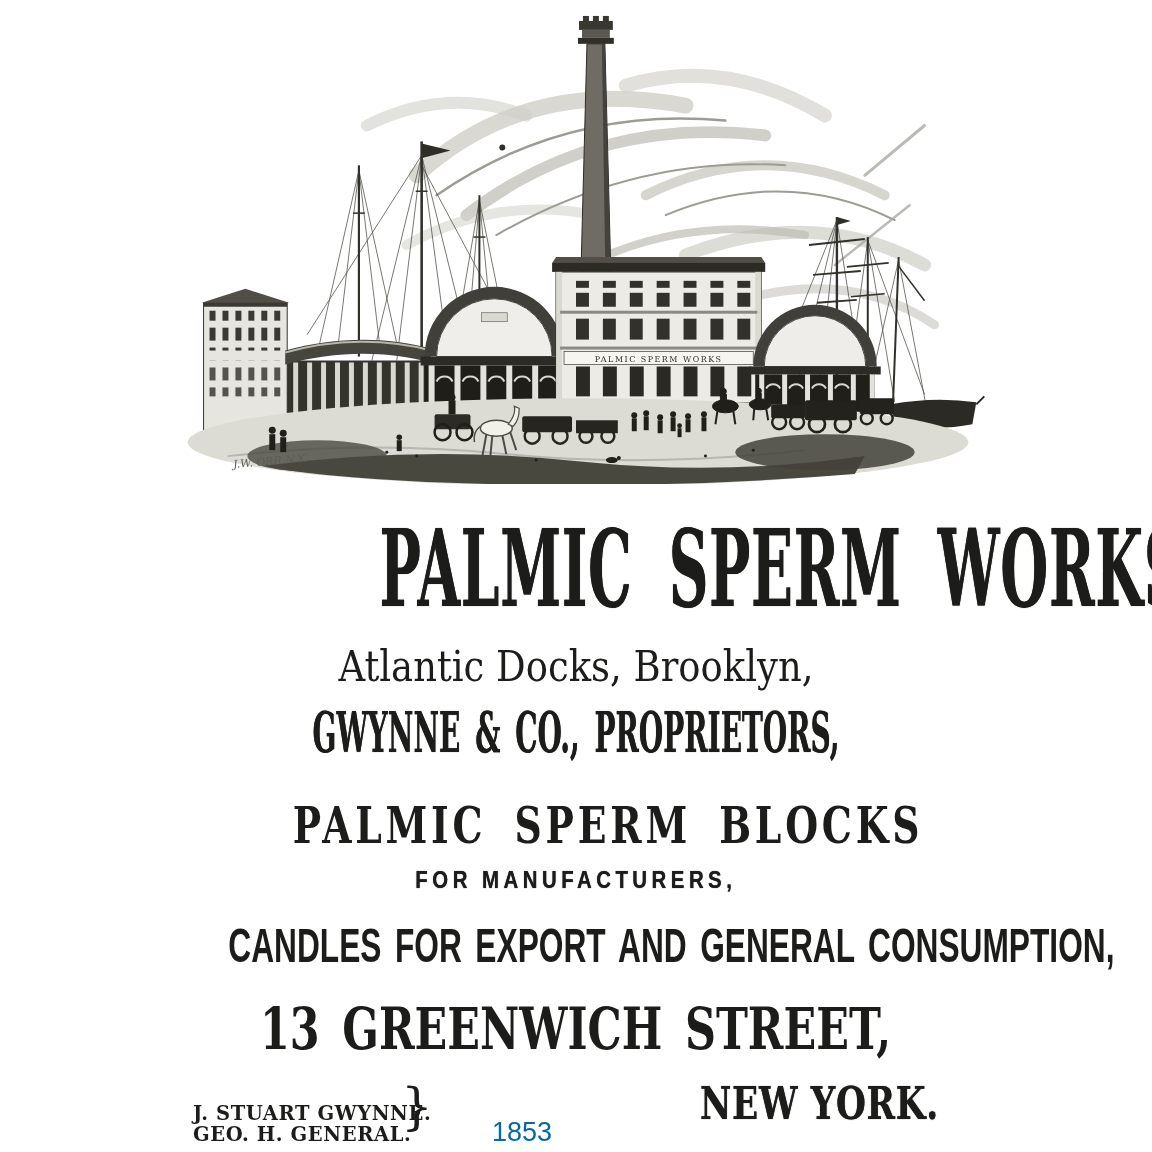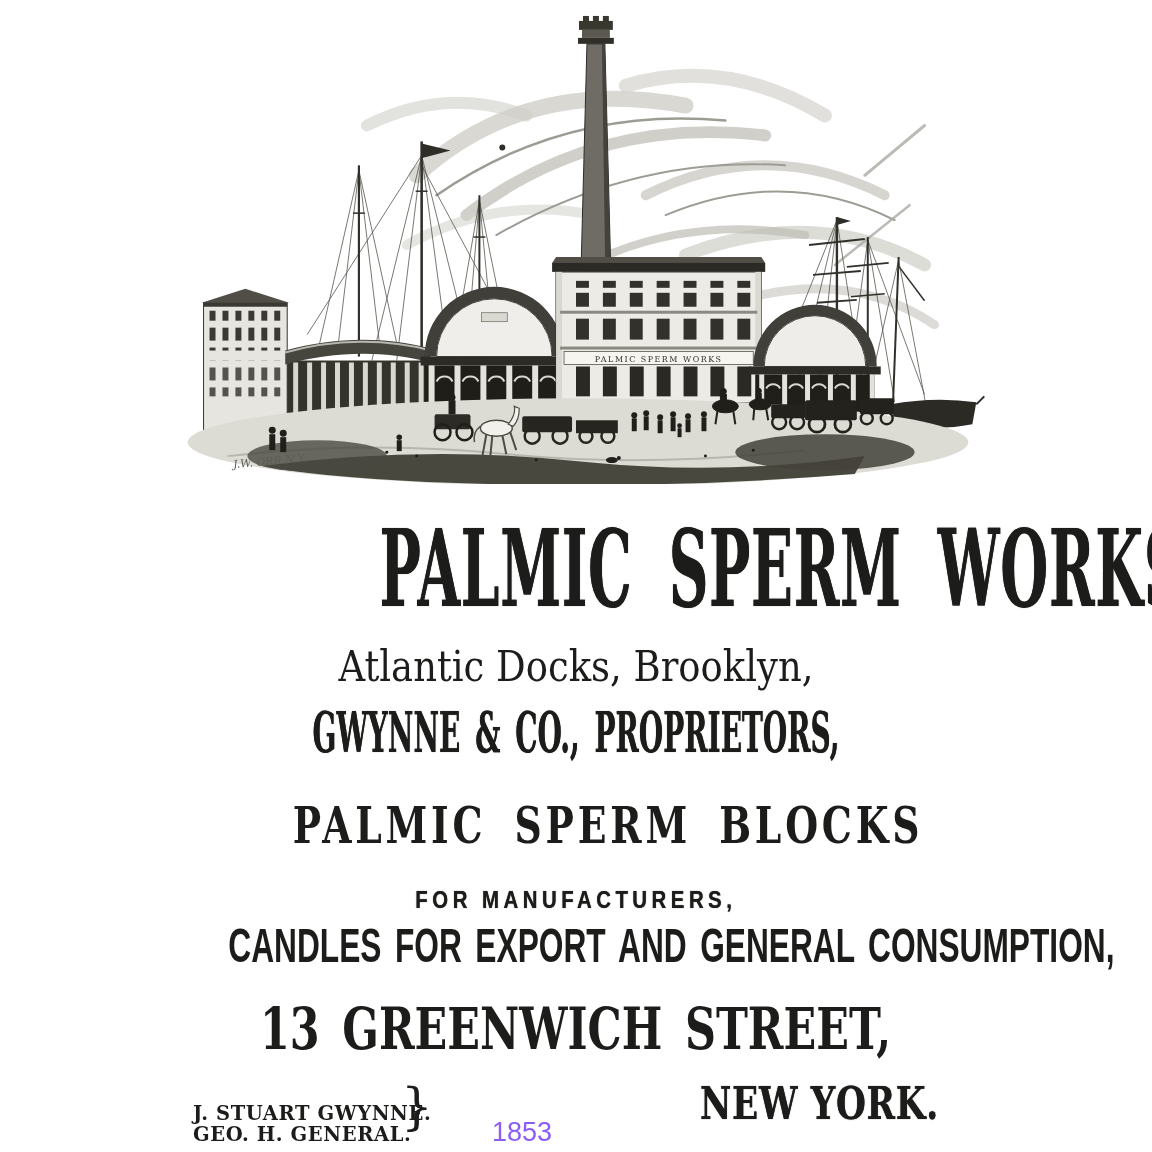--- a/index.html
+++ b/index.html
@@ -9,33 +9,33 @@
   .sq{display:inline-block;transform-origin:50% 50%;}
   
   .t-title{top:516px;font-size:106px;font-weight:700;letter-spacing:.01em;word-spacing:.30em;}
   .t-title .sq{transform:scaleX(.52);text-shadow:0 0 1px #1c1c1a;}
   .t-location{top:646px;font-size:42px;font-weight:400;}
   .t-location .sq{transform:scaleX(.88);}
   .t-proprietors{top:704px;font-size:56px;font-weight:700;word-spacing:.18em;}
   .t-proprietors .sq{transform:scaleX(.50);text-shadow:0 0 1px #1c1c1a;}
   .t-blocks{top:800px;font-size:51px;font-weight:700;letter-spacing:.10em;word-spacing:.30em;padding-left:32px;}
   .t-blocks .sq{transform:scaleX(.74);}
-  .t-manuf{top:888px;font-size:24px;font-weight:700;font-family:"Liberation Sans",sans-serif;letter-spacing:.22em;}
+  .t-manuf{top:868px;font-size:24px;font-weight:700;font-family:"Liberation Sans",sans-serif;letter-spacing:.22em;}
   .t-manuf .sq{transform:scaleX(.85);text-shadow:0 0 1px #1c1c1a;}
   .t-candles{top:922px;font-size:48px;font-weight:700;font-family:"Liberation Sans",sans-serif;word-spacing:.15em;}
   .t-candles .sq{transform:scaleX(.66);}
   .t-street{top:1000px;font-size:58px;font-weight:700;word-spacing:.18em;}
   .t-street .sq{transform:scaleX(.74);}
   .names{position:absolute;left:193px;top:1087px;font-size:19.5px;font-weight:700;
          letter-spacing:.03em;line-height:21px;white-space:nowrap;margin-top:16px;}
   .brace{position:absolute;left:401px;top:1082px;font-size:50px;font-weight:400;line-height:1;}
   .newyork{position:absolute;left:700px;top:1082px;font-size:44px;font-weight:700;
            letter-spacing:.02em;white-space:nowrap;line-height:1;}
   .newyork .sq{transform-origin:0 50%;transform:scaleX(.78);text-shadow:0 0 1px #1c1c1a;}
-  .year{position:absolute;left:492px;top:1119px;font-size:27px;color:#8b5cf6;
+  .year{position:absolute;left:492px;top:1119px;font-size:27px;color:#0369a1;
         font-family:"Liberation Sans",sans-serif;line-height:1;}
   .engraving{position:absolute;left:166px;top:6px;width:820px;height:478px;}
 </style>
 </head>
 <body>
 
 <svg class="engraving" viewBox="0 0 820 480" xmlns="http://www.w3.org/2000/svg" aria-hidden="true">
   <defs>
     <pattern id="winA" patternUnits="userSpaceOnUse" width="27" height="26">
       <rect x="5" y="2" width="13" height="21" fill="#32312c"></rect>

